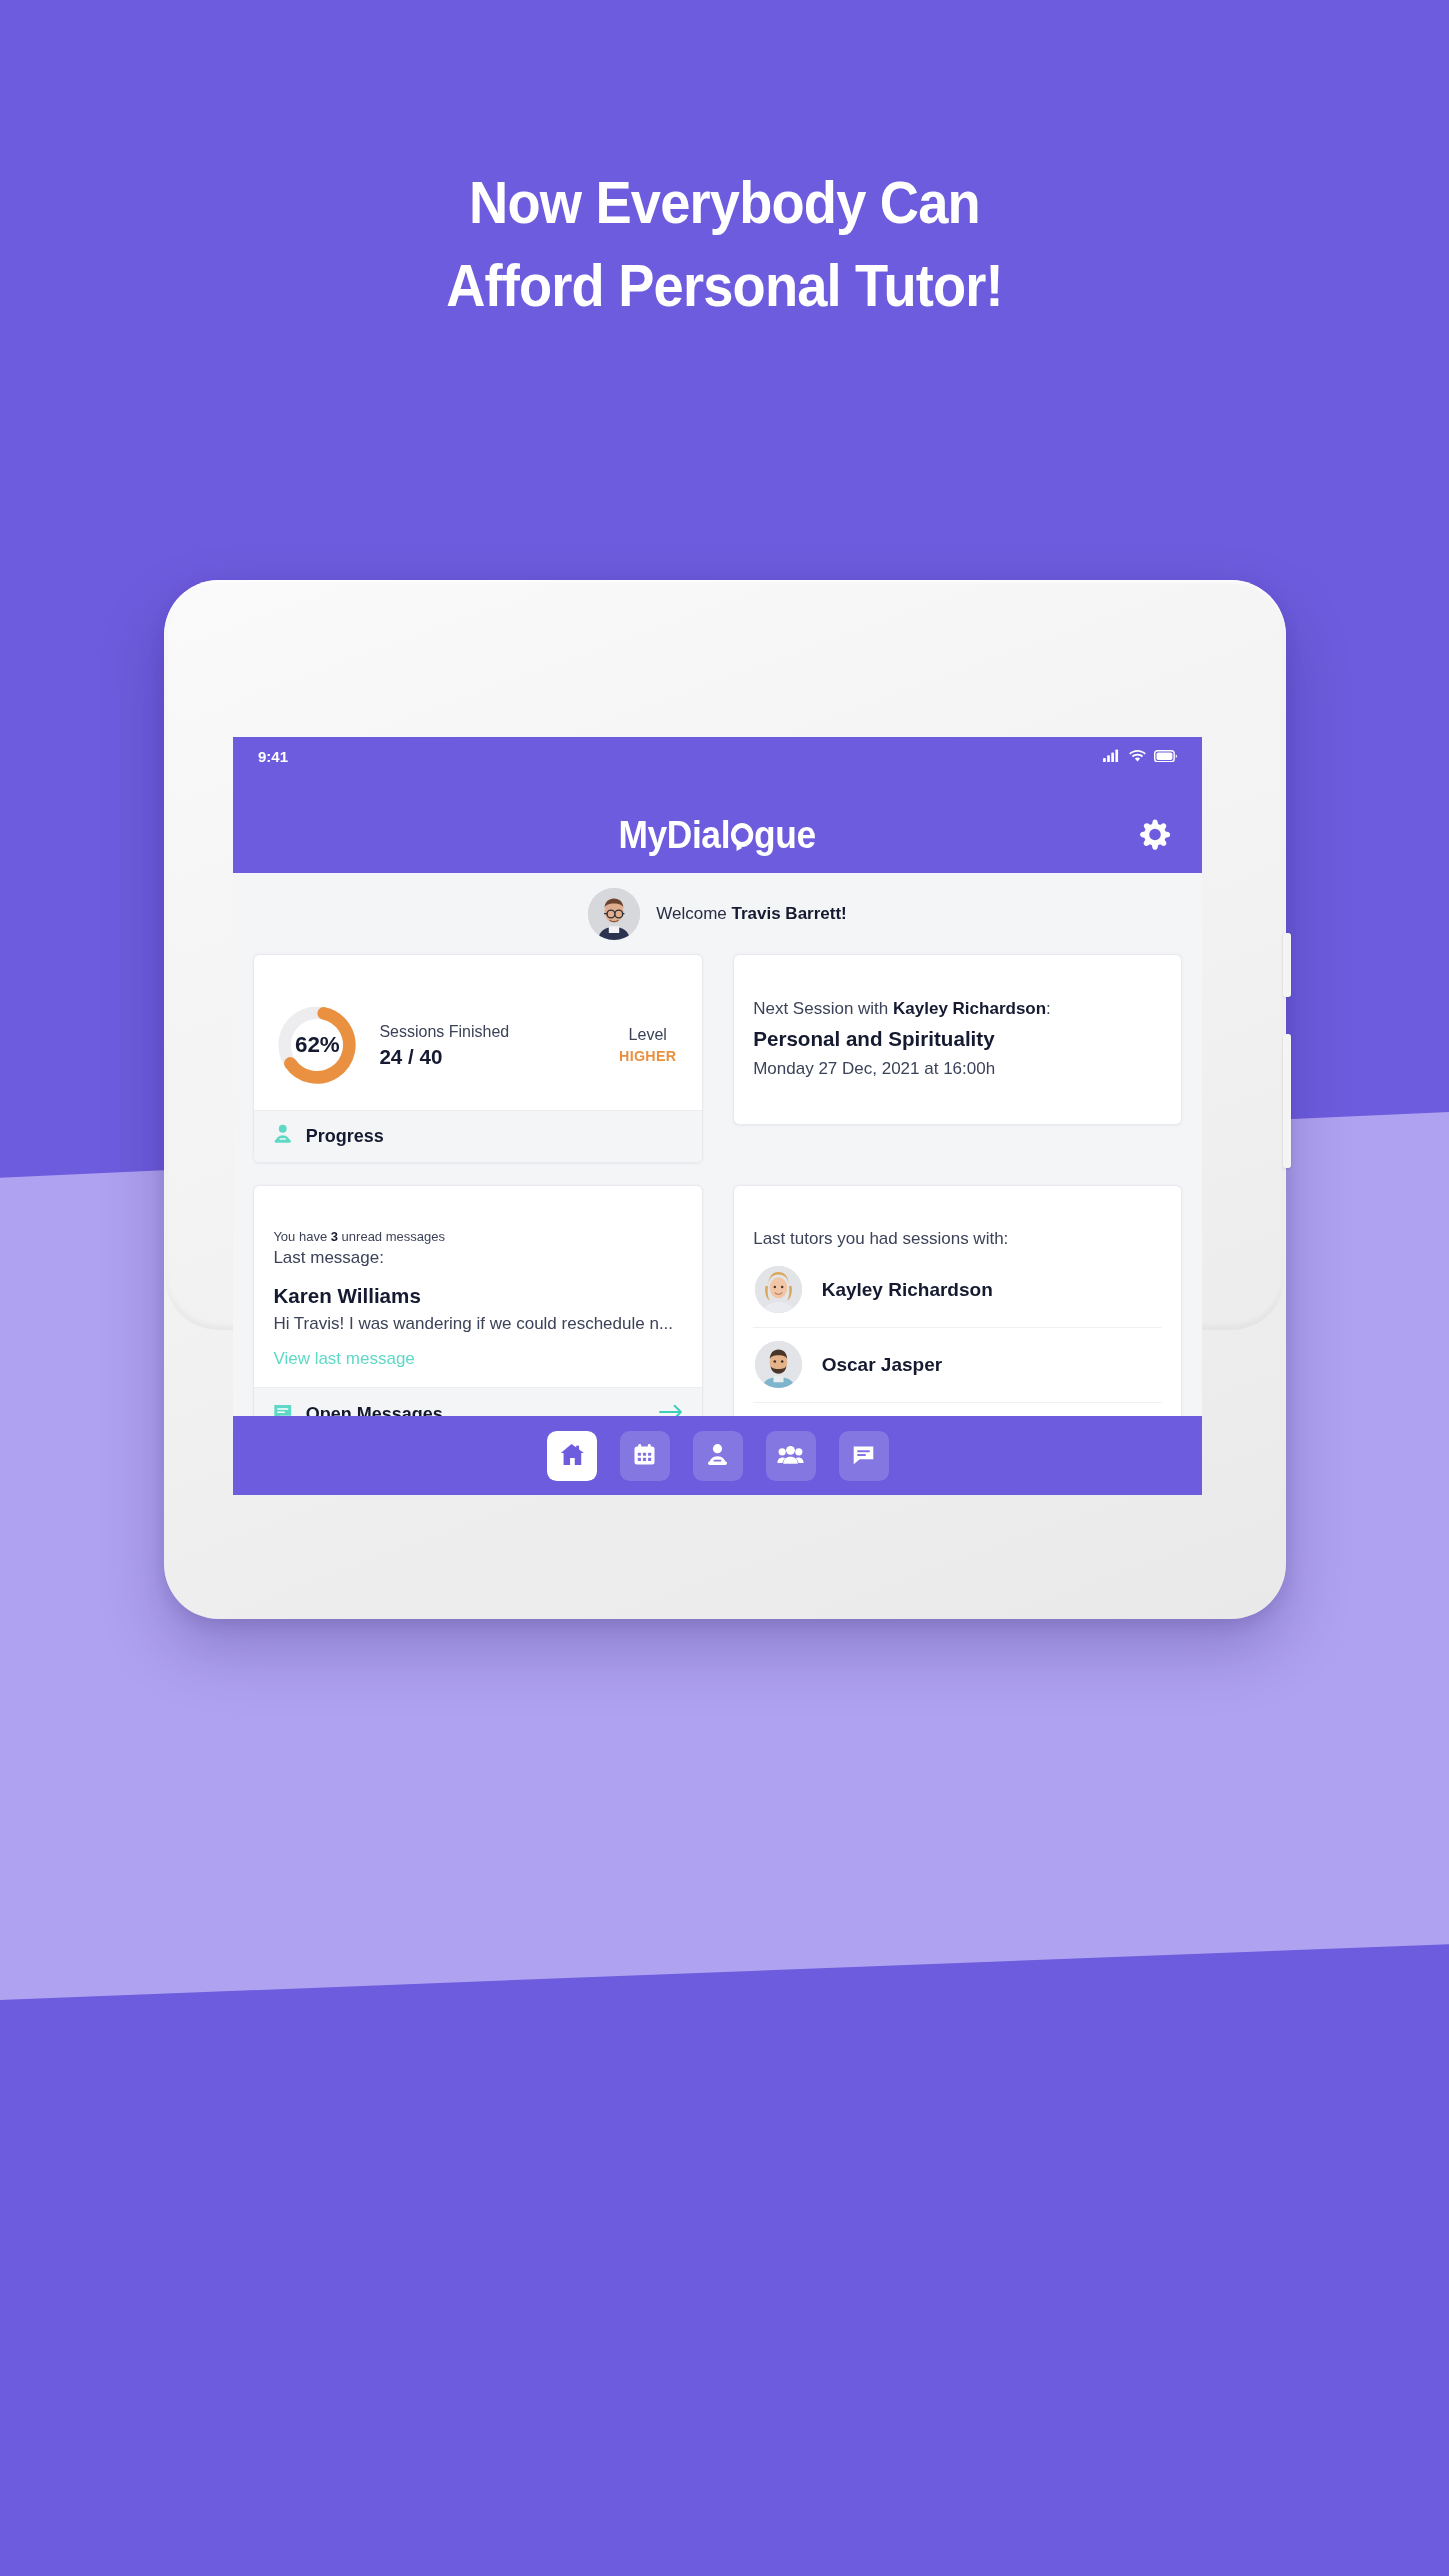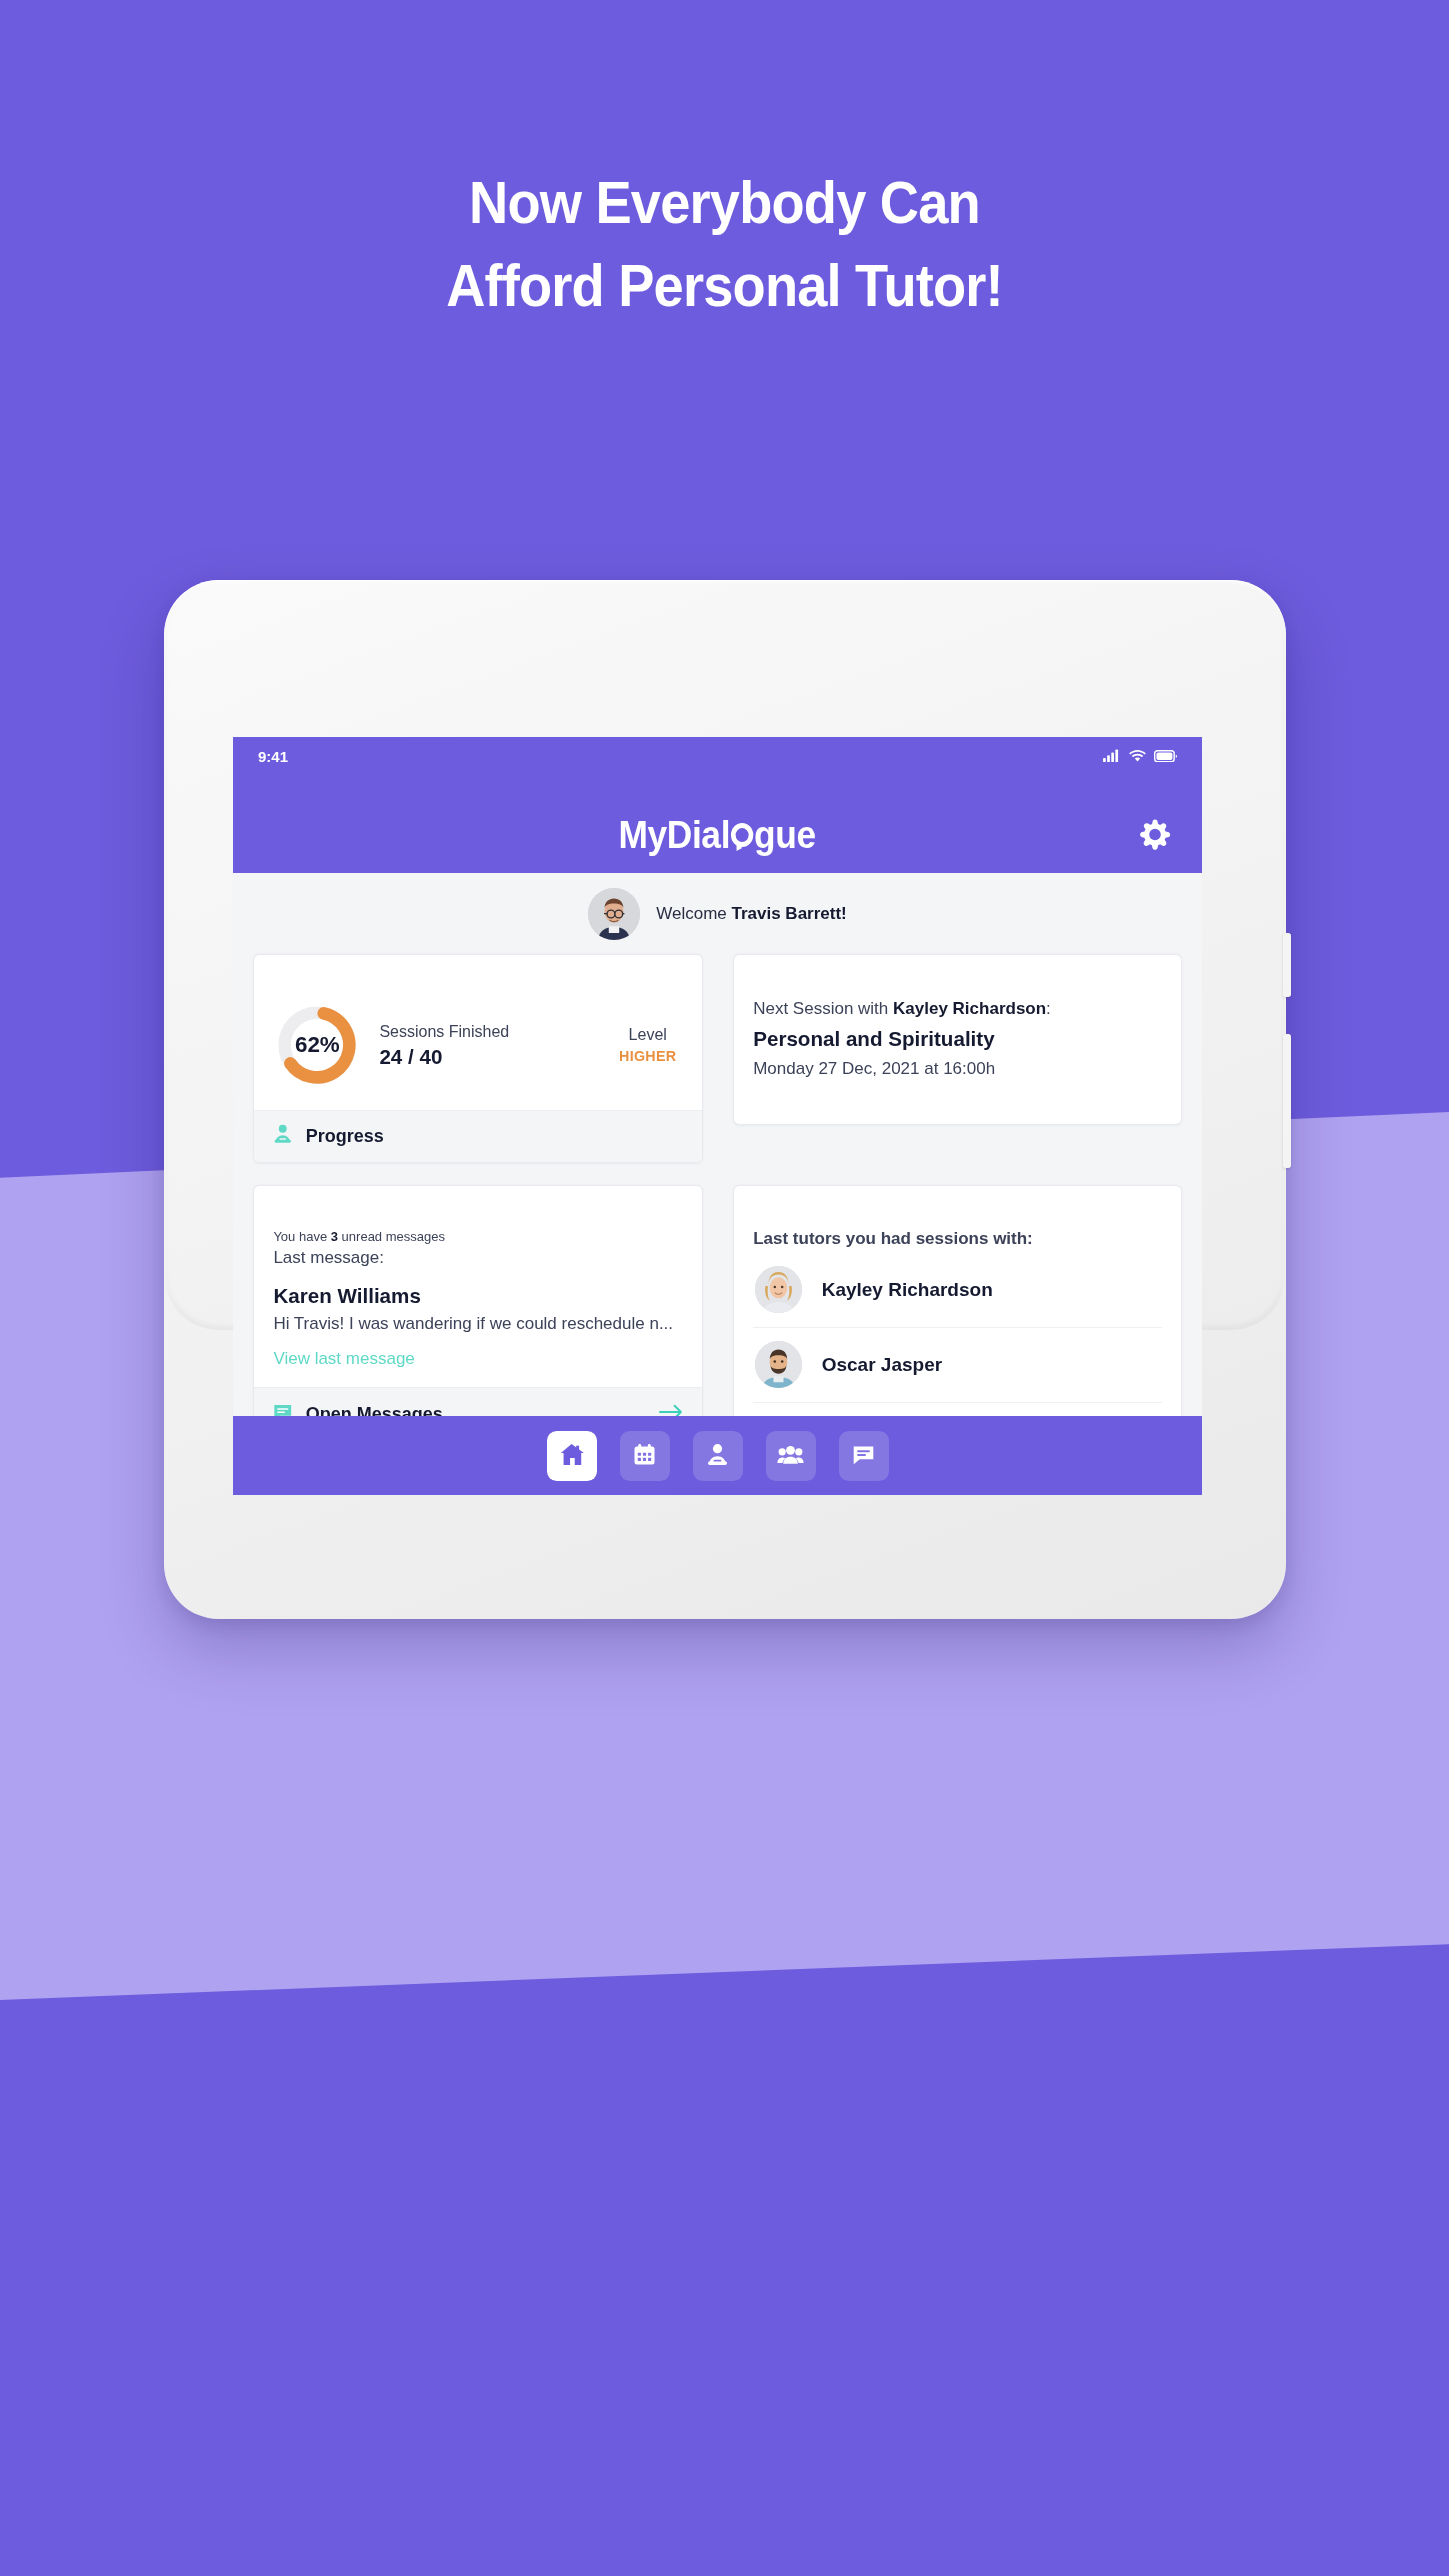--- a/index.html
+++ b/index.html
@@ -227,21 +227,21 @@
 
   
   .msg-l1 { font-size:13px; color:#3C4258; }
   .msg-l1 b { color:#151A31; }
   .msg-l2 { font-size:17px; color:#3C4258; margin-top:3.6px; }
   .msg-name { font-size:20.6px; font-weight:bold; color:#151A31; margin-top:16px; }
   .msg-prev { font-size:17px; color:#3C4258; margin-top:6.3px; white-space:nowrap; overflow:hidden; }
   .msg-link { font-size:17px; color:#5FD9C6; margin-top:15px; cursor:pointer; }
 
   
-  .tut-head { font-size:17px; color:#3C4258; padding-bottom:3.6px;font-weight:bold; }
+  .tut-head { font-size:17px; color:#3C4258; padding-bottom:3.6px; }
   .tut-row {
     display:flex; align-items:center; gap:19.7px;
     padding:13.4px 1.8px;
     border-bottom:0.9px solid #EFF0F3;
     cursor:pointer;
   }
   .tut-row:last-child { border-bottom:none; }
   .tut-av {
     width:47px; height:47px; border-radius:50%;
     background:#DFE0E3; flex:none; overflow:hidden; position:relative;

